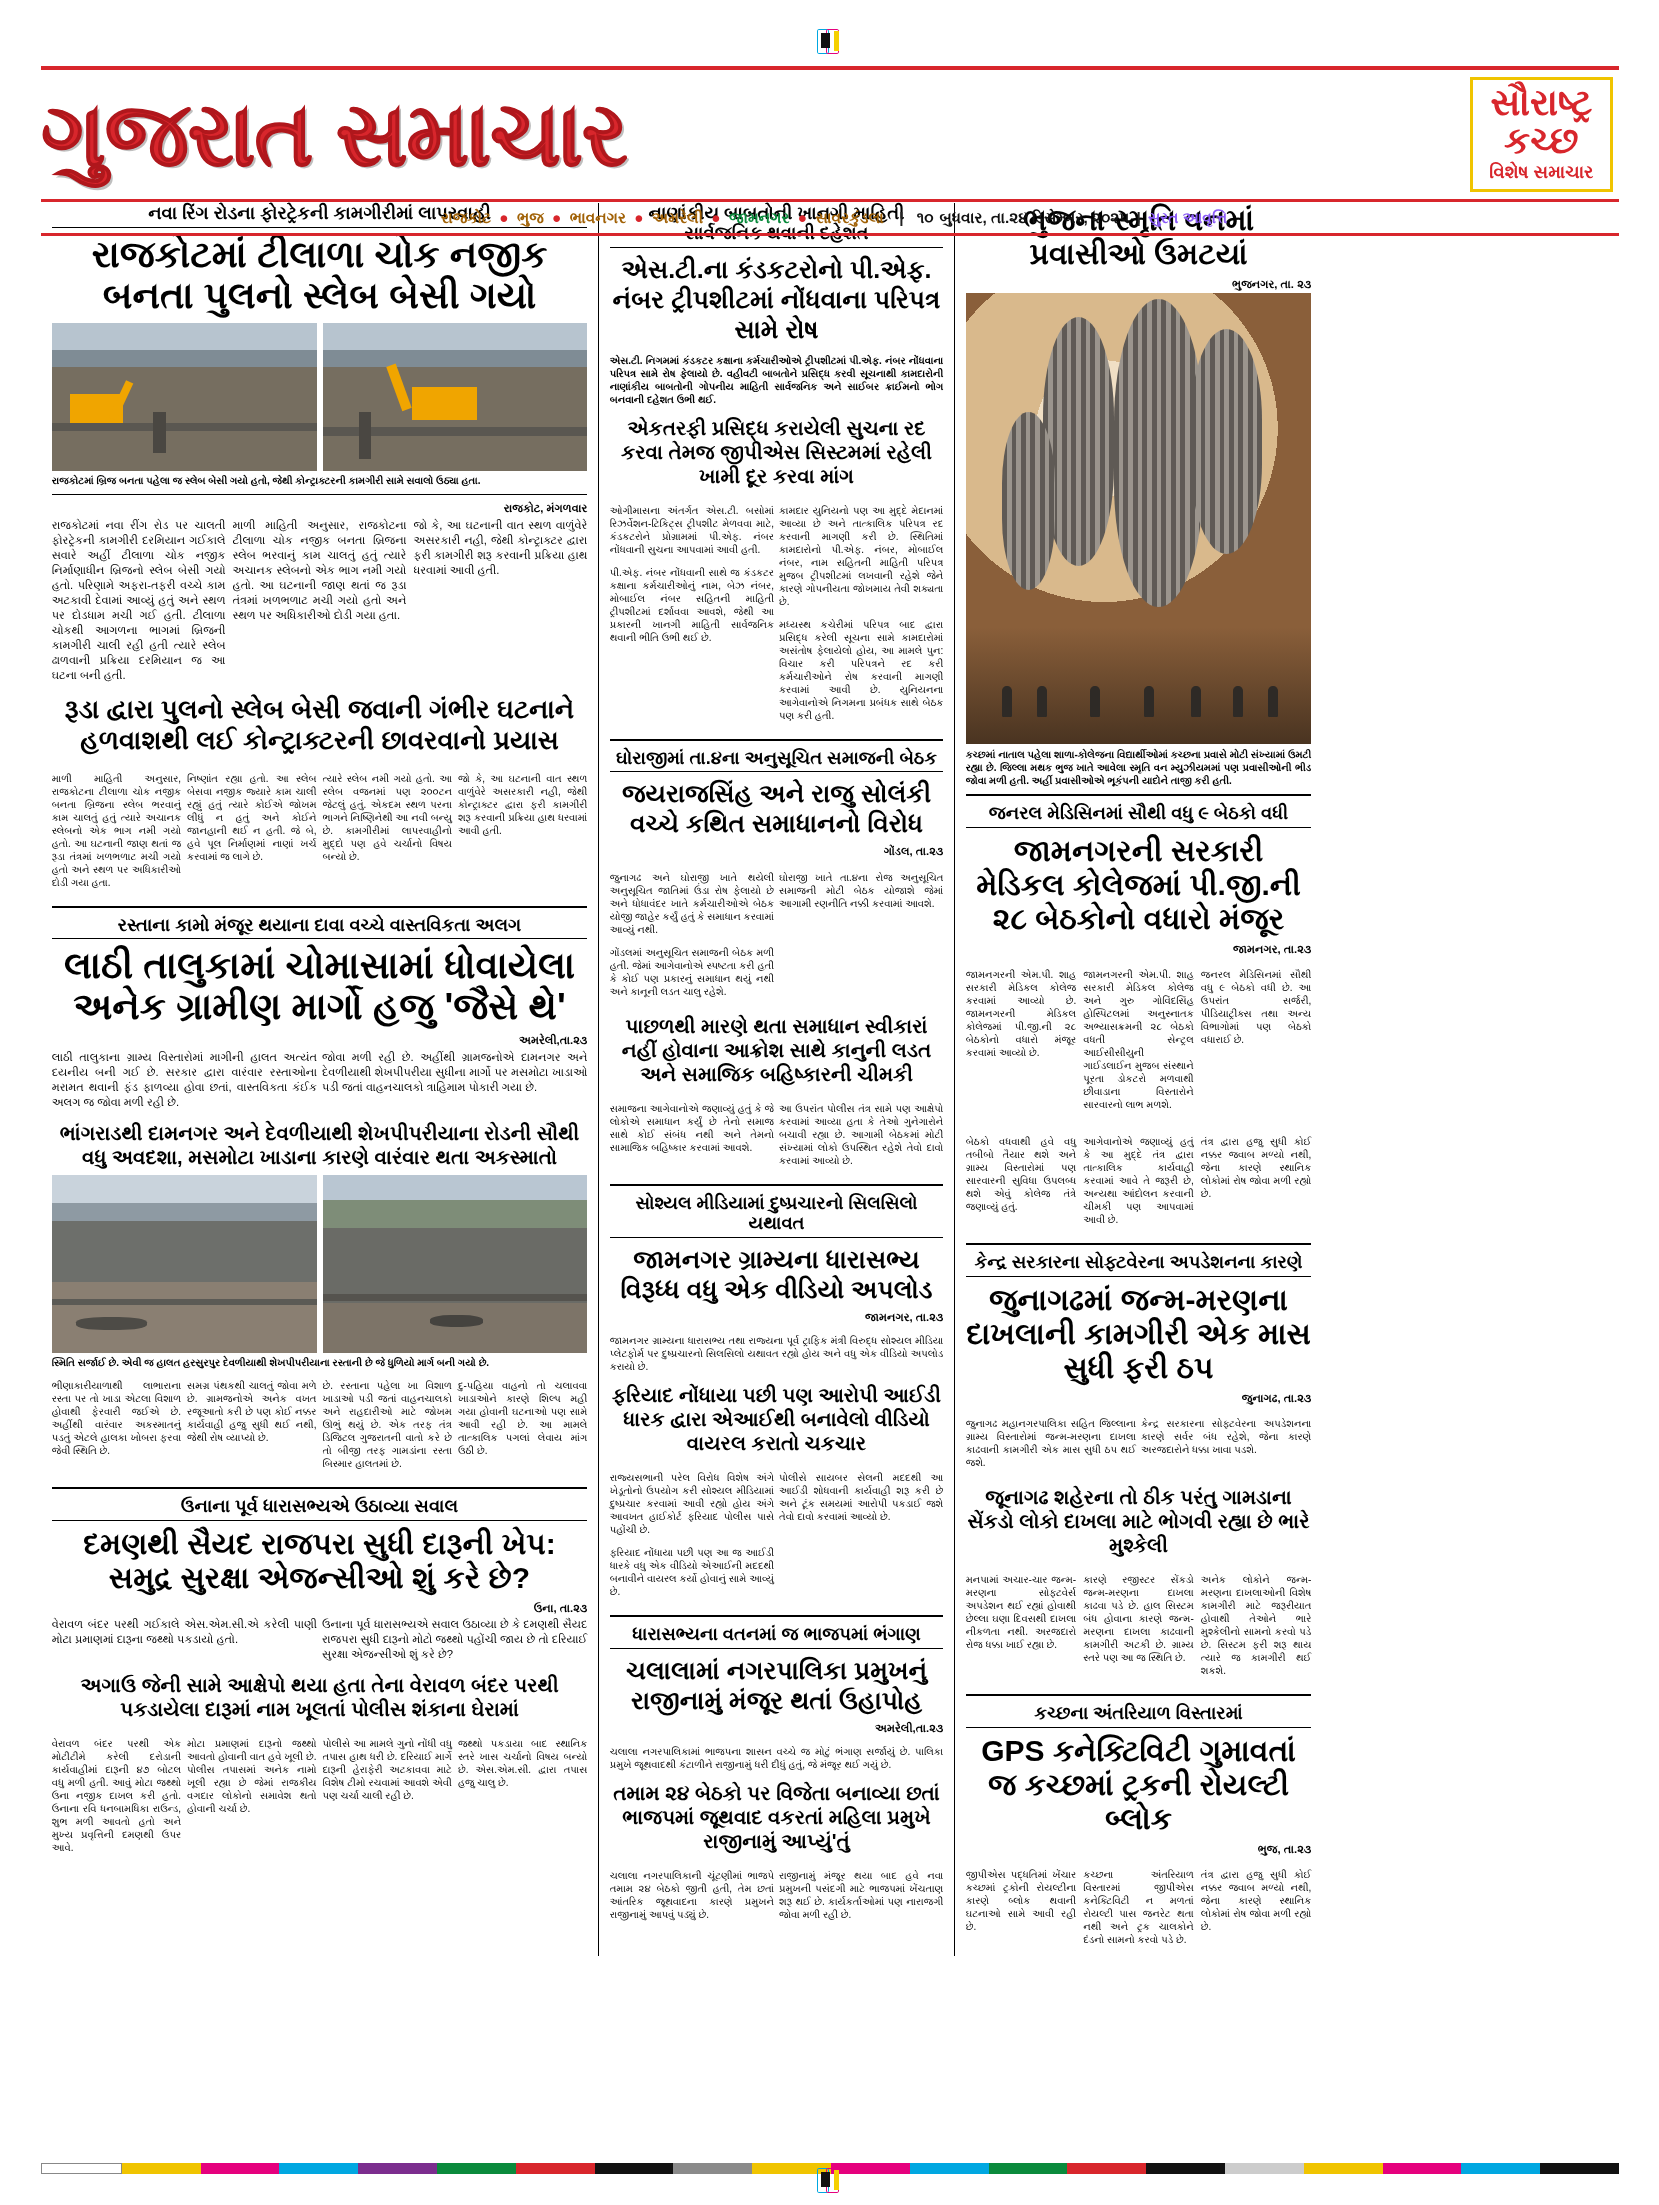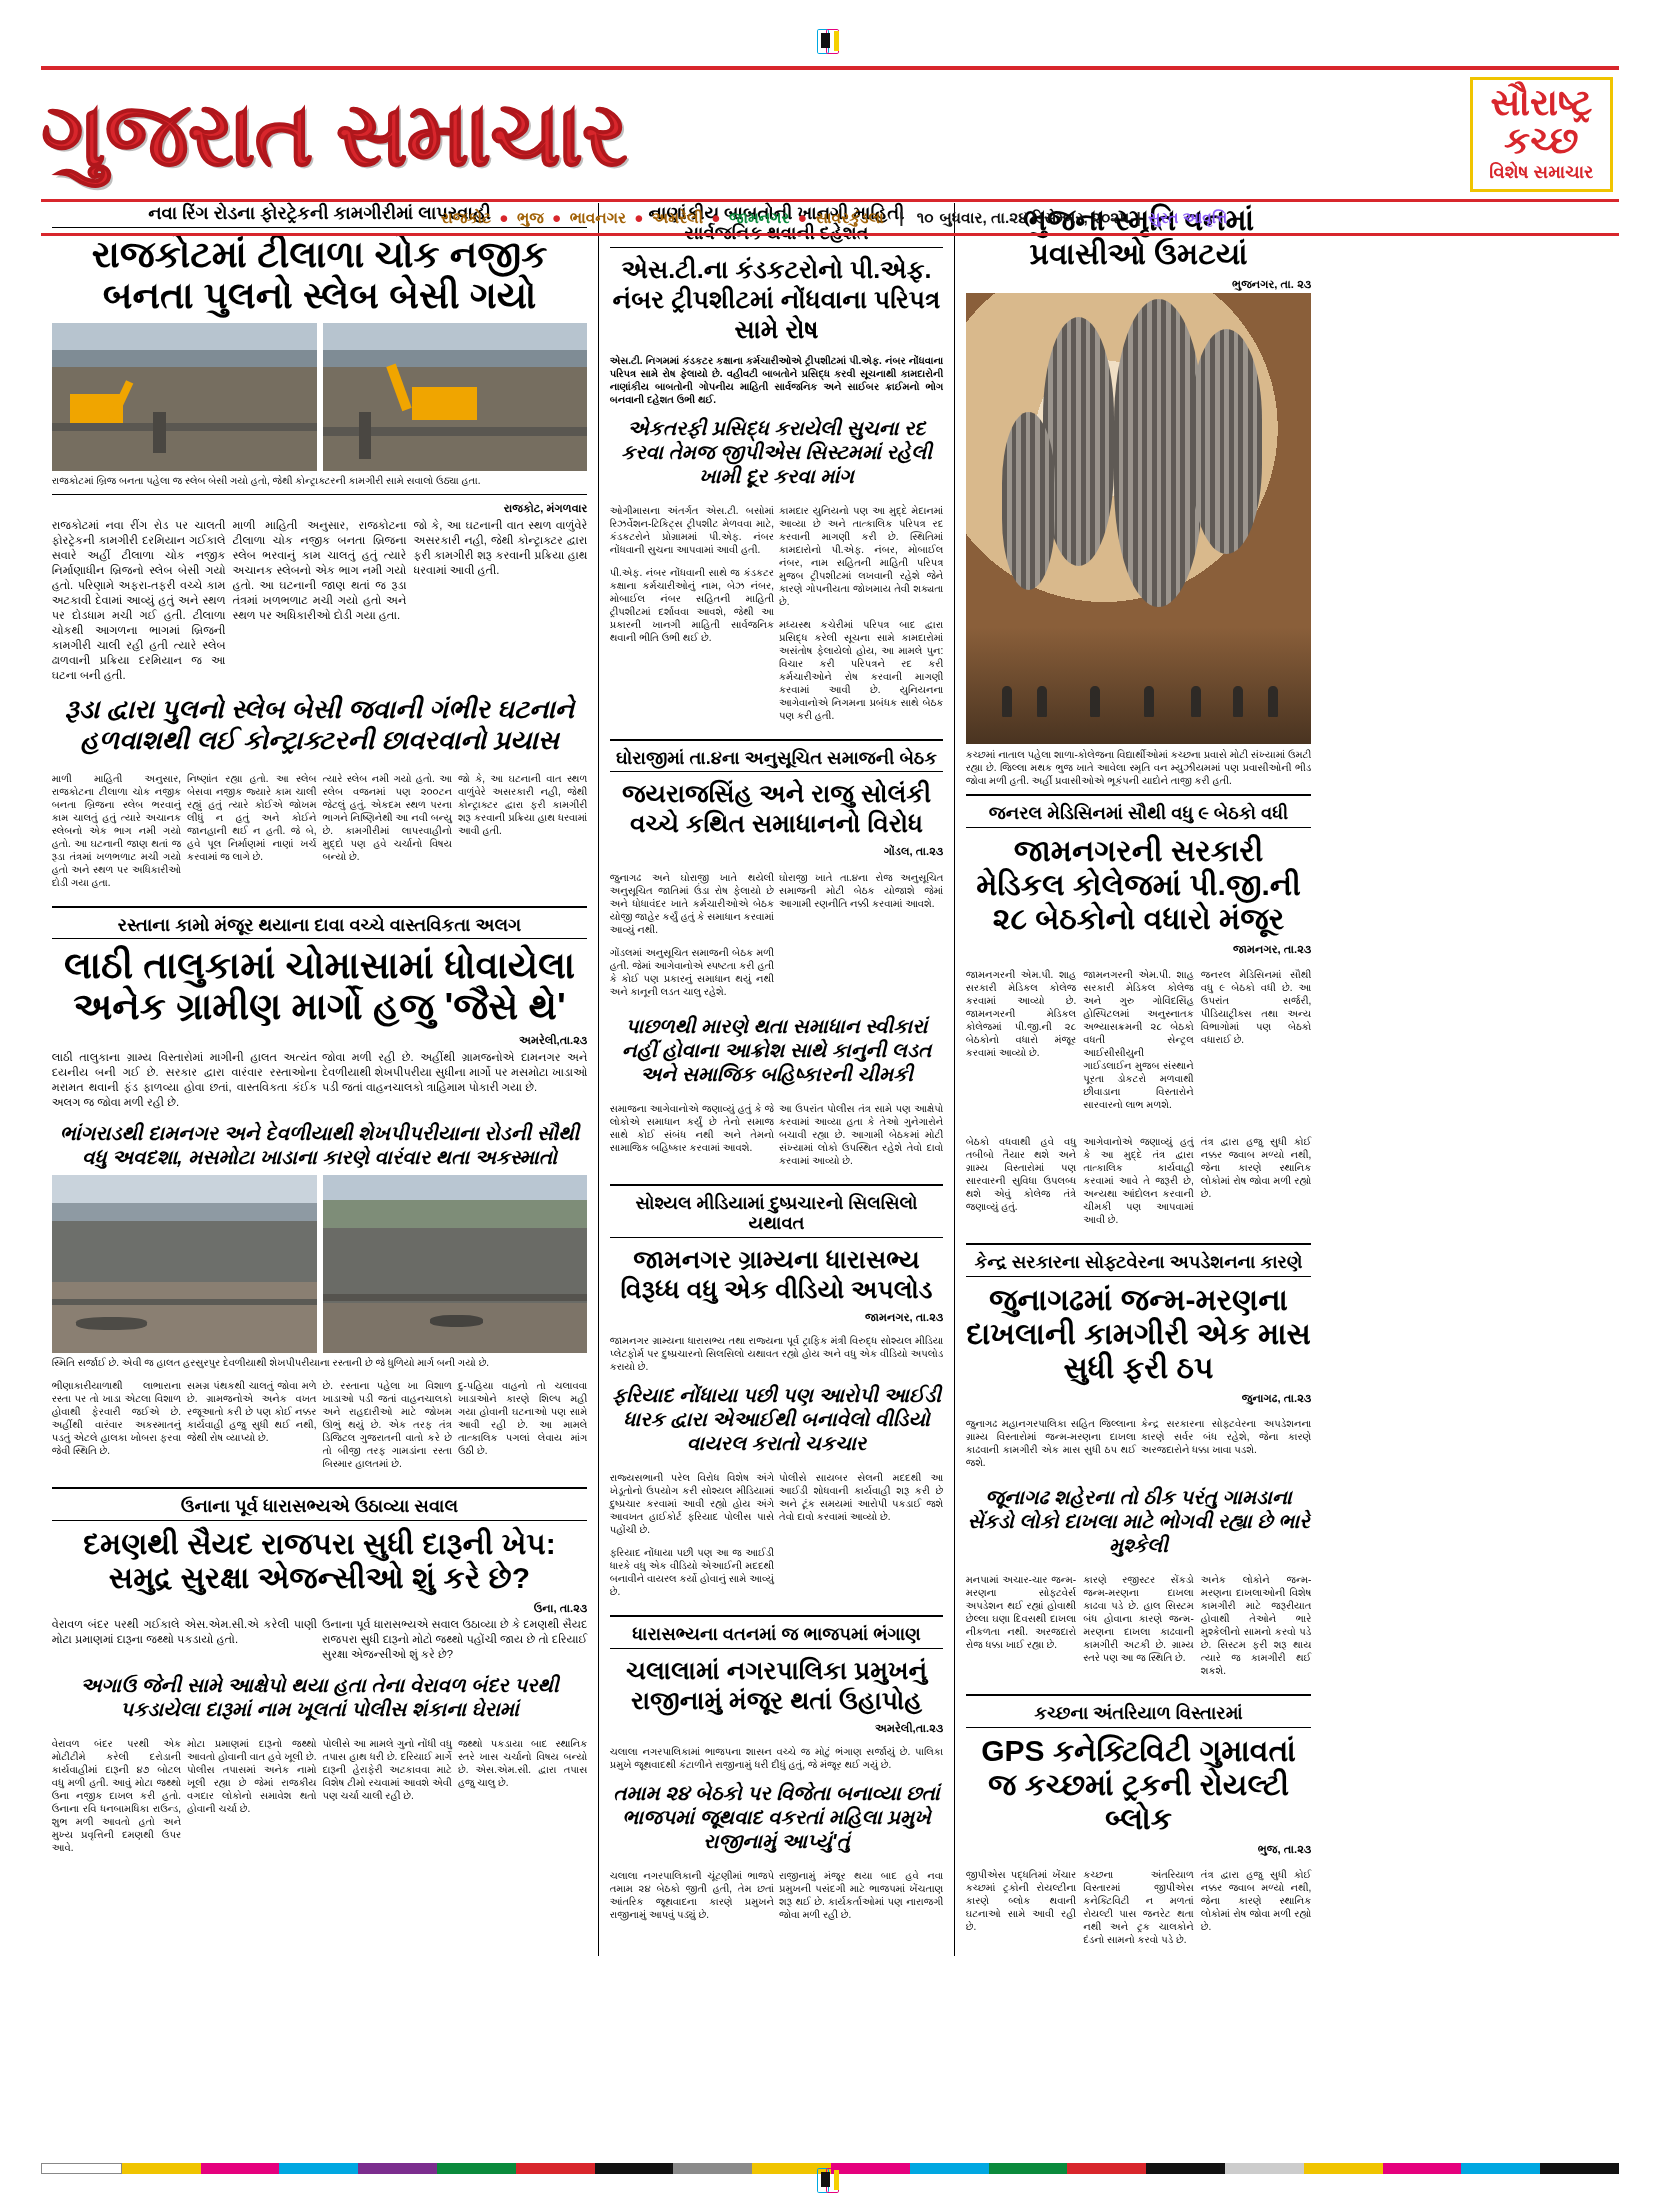--- a/index.html
+++ b/index.html
@@ -38,33 +38,33 @@
   .col{box-sizing:border-box;padding:0 10.7px;}
   .col + .col{border-left:1.2px solid #000;}
   .c-a{width:557px;}
   .c-b{width:356px;}
   .c-c{width:368px;}
 
   h2.kicker{font-size:18px;line-height:20px;font-weight:bold;text-align:center;border-bottom:1.8px solid #000;padding-bottom:3.6px;margin:0 0 6px 0;}
   h1.head{font-size:37px;line-height:41px;font-weight:bold;text-align:center;margin:0 0 7.1px 0;}
   h1.head.sm{font-size:30px;line-height:34px;}
   h1.head.xs{font-size:25px;line-height:30px;}
-  h3.sub{font-size:20px;line-height:24px;font-weight:bold;text-align:center;margin:6px 0 6px 0;font-style:italic;}
+  h3.sub{font-size:20px;line-height:24px;font-weight:bold;text-align:center;margin:6px 0 6px 0;}
   h3.sub.l{font-size:26px;line-height:31px;}
   .rule{border-top:1.2px solid #000;margin:7.1px 0;}
   .rule.thick{border-top:2.4px solid #000;}
   .dateline{font-size:11.3px;font-weight:bold;text-align:right;margin-bottom:2.4px;}
   p.body{font-size:11.3px;line-height:15px;text-align:justify;margin:0 0 4.7px 0;}
   .two{display:flex;gap:5px;}
   .two > div{flex:1;}
   .three{display:flex;gap:7.1px;}
   .three > div{flex:1;}
   .four{display:flex;gap:6px;}
   .four > div{flex:1;}
-  .caption{font-size:10px;line-height:13px;text-align:justify;margin-top:3.6px;}
+  .caption{font-size:10px;line-height:13px;text-align:justify;margin-top:3.6px;font-weight:bold;}
 
   
   .photo{position:relative;overflow:hidden;background:#9a9a96;}
   .ph-road{background:linear-gradient(#c9d3dc 0 16%,#8e9aa3 16% 26%,#6d6f6b 26% 60%,#8a7f72 60% 100%);}
   .ph-road2{background:linear-gradient(#b9c6d2 0 14%,#7e8d78 14% 30%,#6a6b66 30% 72%,#7d7468 72% 100%);}
   .ph-mus{background:radial-gradient(circle at 40% 30%,#f0dfc4 0 18%,#d9b98c 18% 46%,#8a5f3a 46% 100%);}
   .ph-dig{background:linear-gradient(#b7c4cf 0 18%,#7f8c95 18% 30%,#766e60 30% 100%);}
   .excav{position:absolute;background:#f0a500;}
   .slabline{position:absolute;background:#5a5751;}
   .pillar{position:absolute;background:#4a4742;}

